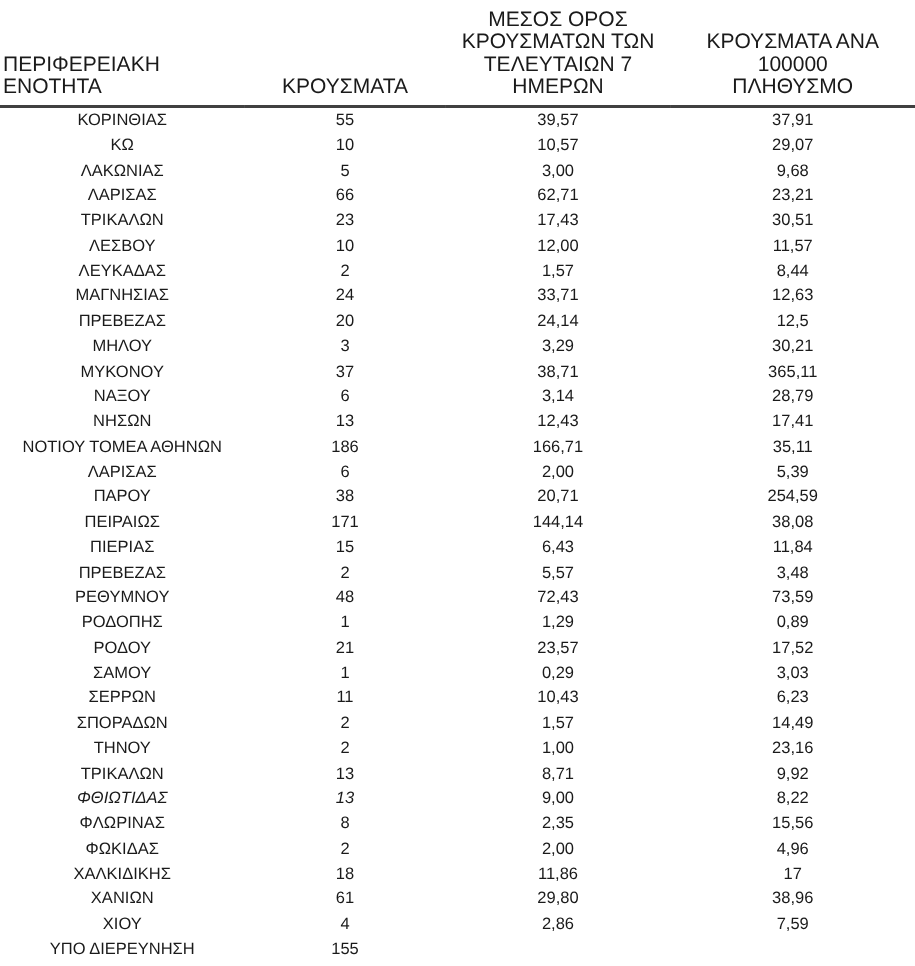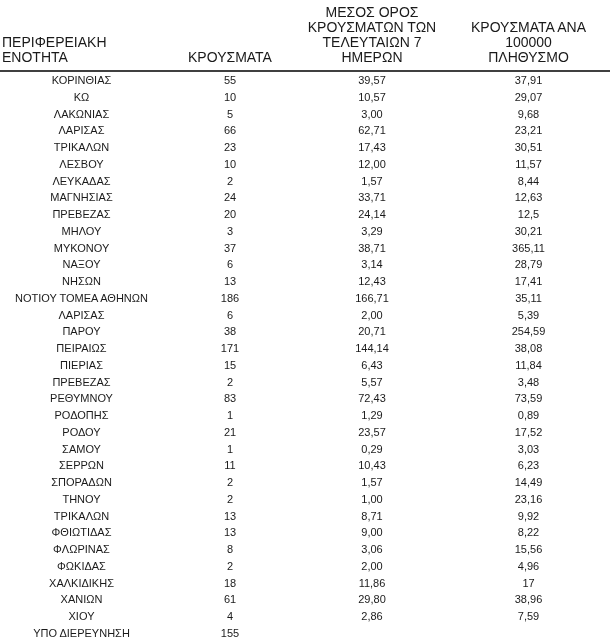--- a/index.html
+++ b/index.html
@@ -41,20 +41,21 @@
   tbody td {
     height: 16.75px;
     padding: 0;
     text-align: center;
     line-height: 16.75px;
     white-space: nowrap;
     overflow: hidden;
     font-size: 11px;
   }
   tbody td.it {
+    font-style: italic;
     margin-left: 48px;
   }
 </style>
 </head>
 <body>
 
 <table class="cases">
   <colgroup>
     <col class="c1">
       <col class="c2">
@@ -186,21 +187,21 @@
         <td>11,84</td>
       </tr>
       <tr>
         <td>ΠΡΕΒΕΖΑΣ</td>
         <td>2</td>
         <td>5,57</td>
         <td>3,48</td>
       </tr>
       <tr>
         <td>ΡΕΘΥΜΝΟΥ</td>
-        <td>83</td>
+        <td>48</td>
         <td>72,43</td>
         <td>73,59</td>
       </tr>
       <tr>
         <td>ΡΟΔΟΠΗΣ</td>
         <td>1</td>
         <td>1,29</td>
         <td>0,89</td>
       </tr>
       <tr>
@@ -241,21 +242,21 @@
       </tr>
       <tr>
         <td class="it">ΦΘΙΩΤΙΔΑΣ</td>
         <td class="it">13</td>
         <td>9,00</td>
         <td>8,22</td>
       </tr>
       <tr>
         <td>ΦΛΩΡΙΝΑΣ</td>
         <td>8</td>
-        <td>3,06</td>
+        <td>2,35</td>
         <td>15,56</td>
       </tr>
       <tr>
         <td>ΦΩΚΙΔΑΣ</td>
         <td>2</td>
         <td>2,00</td>
         <td>4,96</td>
       </tr>
       <tr>
         <td>ΧΑΛΚΙΔΙΚΗΣ</td>

